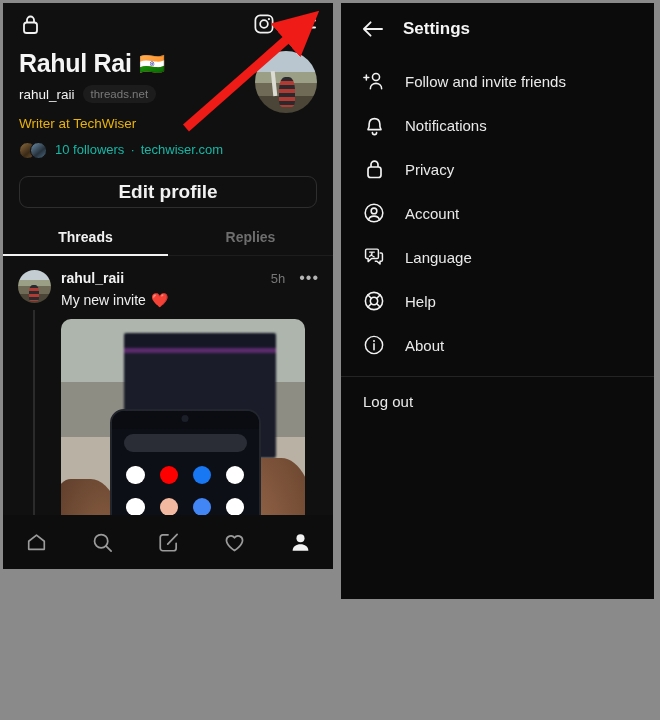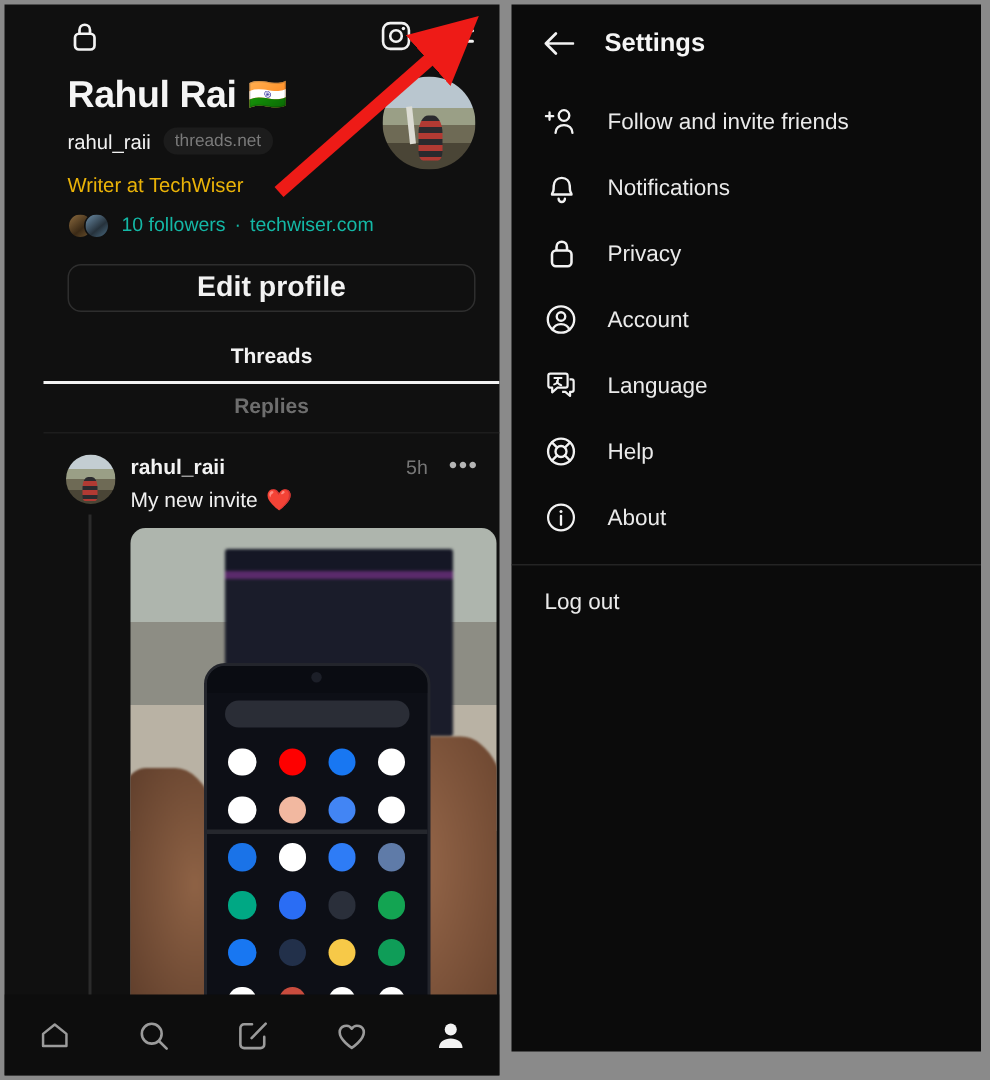--- a/index.html
+++ b/index.html
@@ -13,23 +13,23 @@
     position: relative;
     width: 660px; height: 720px;
     background: #8a8a8a;
     display: flex;
   }
   .panel {
     position: relative;
     background: #101010;
     overflow: hidden;
   }
-  .panel-left  { width: 330px; height: 714px; margin: 3px 0 3px 3px; padding-left: 26px; }
+  .panel-left  { width: 330px; height: 566px; margin: 3px 0 3px 3px; }
   .gap        { width: 8px; height: 714px; background: #8a8a8a; margin: 3px 0; }
-  .panel-right{ width: 313px; height: 698px; margin: 3px 3px 3px 0; background: #0b0b0b; }
+  .panel-right{ width: 313px; height: 596px; margin: 3px 3px 3px 0; background: #0b0b0b; }
 
   
   .top-bar {
     height: 42px;
     display: flex; align-items: center; justify-content: space-between;
     padding: 0 14px;
   }
   .icon-btn { width: 26px; height: 26px; display: flex; align-items: center; justify-content: center; }
   .top-right { display: flex; align-items: center; gap: 16px; }
 
@@ -77,21 +77,21 @@
   }
 
   .btn-row { display: flex; gap: 9px; padding: 17px 16px 0 16px; }
   .pill {
     flex: 1; height: 32px; border: 1px solid #2e2e2e; border-radius: 9px;
     background: transparent; color: #f2f2f2; font-size: 19px; font-weight: bold;
     display: flex; align-items: center; justify-content: center;
     font-family: "Liberation Sans", sans-serif;
   }
 
-  .tabs { display: flex; margin-top: 14px; border-bottom: 1px solid #1d1d1d; flex-direction: column; }
+  .tabs { display: flex; margin-top: 14px; border-bottom: 1px solid #1d1d1d; }
   .tab {
     flex: 1; text-align: center; font-size: 14px; padding: 7px 0 10px 0;
     color: #6e6e6e; font-weight: bold; position: relative;
   }
   .tab.active { color: #f2f2f2; }
   .tab.active::after {
     content: ""; position: absolute; left: 0; right: 0; bottom: -1px;
     height: 1.6px; background: #f2f2f2;
   }
 

